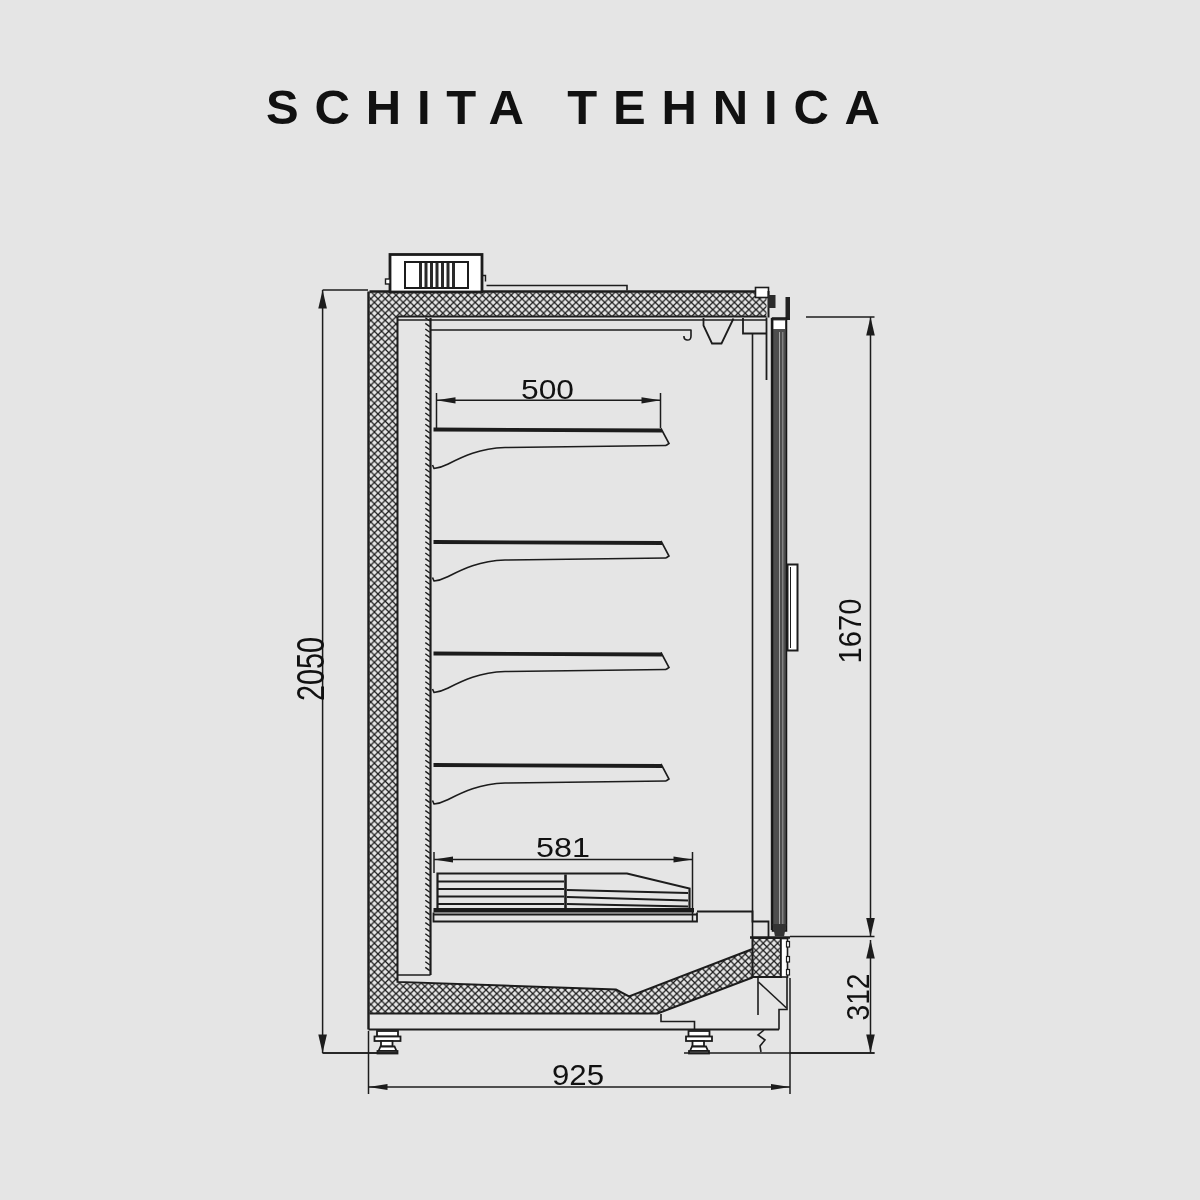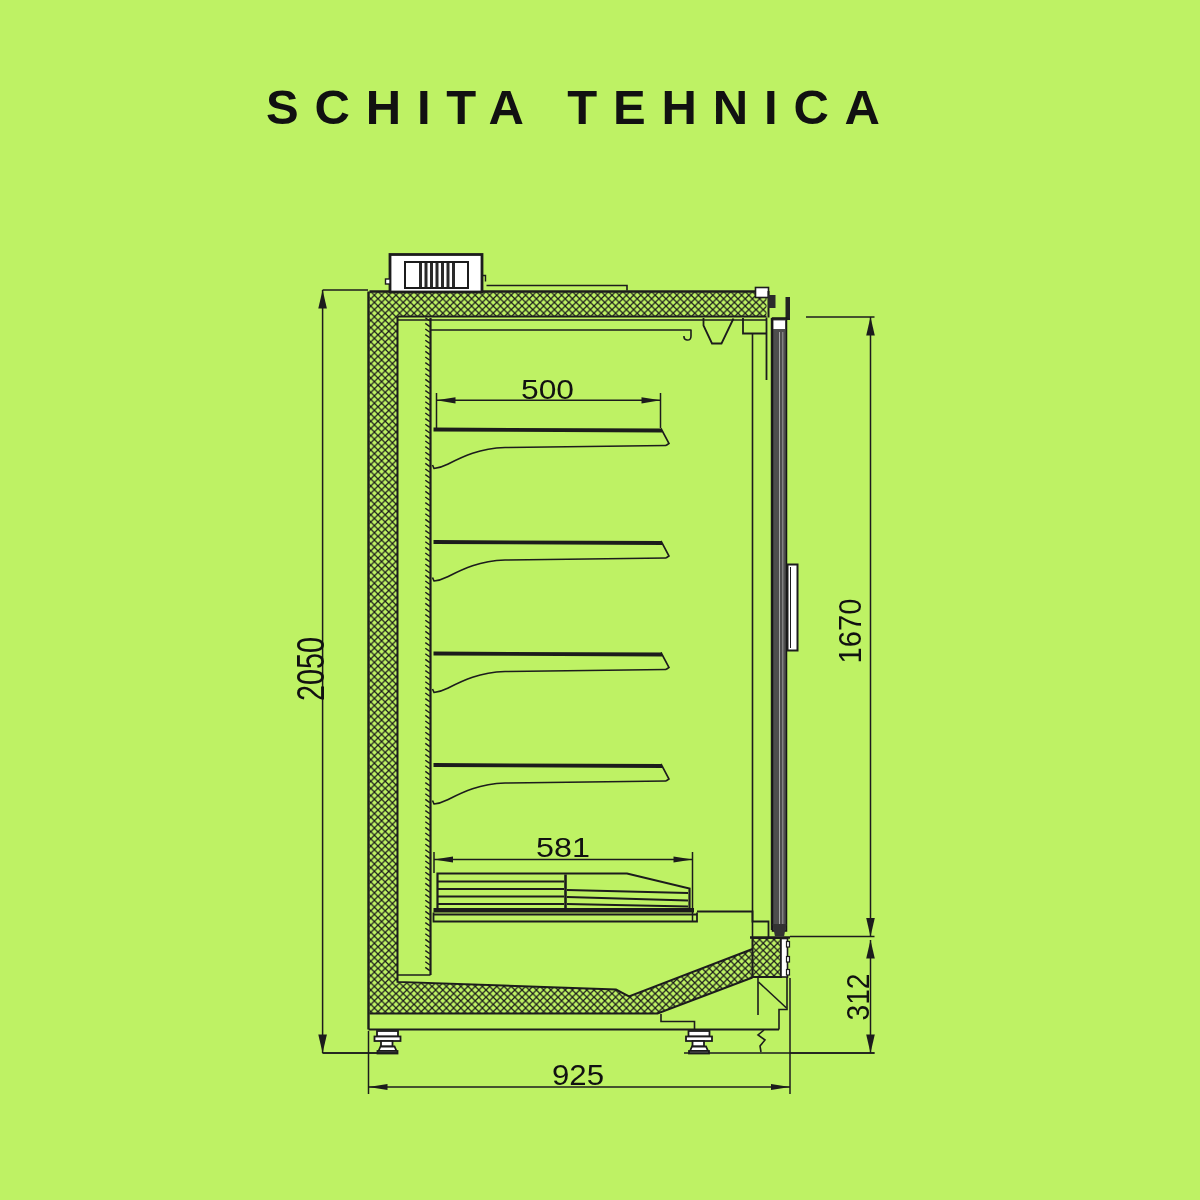--- a/index.html
+++ b/index.html
@@ -1,16 +1,16 @@
 <!DOCTYPE html>
 <html><head>
 <meta charset="utf-8">
 <style>
   html,body{margin:0;padding:0;background:#ffffff;}
-  .page{width:1200px;height:1200px;position:relative;background:#bef264;overflow:hidden;}
+  .page{width:1200px;height:1200px;position:relative;background:#e5e5e5;overflow:hidden;}
   svg{position:absolute;left:0;top:0;}
   text{font-family:"Liberation Sans",sans-serif;fill:#111;}
 </style>
 </head>
 <body>
 <div class="page">
 <svg width="1200" height="1200" viewBox="0 0 1200 1200">
 <defs>
   <pattern id="xh" width="7.2" height="7.2" patternUnits="userSpaceOnUse">
     <path d="M-0.5,7.7 L7.7,-0.5 M-0.5,-0.5 L7.7,7.7" stroke="#1a1a1a" stroke-width="1.25" fill="none"></path>

